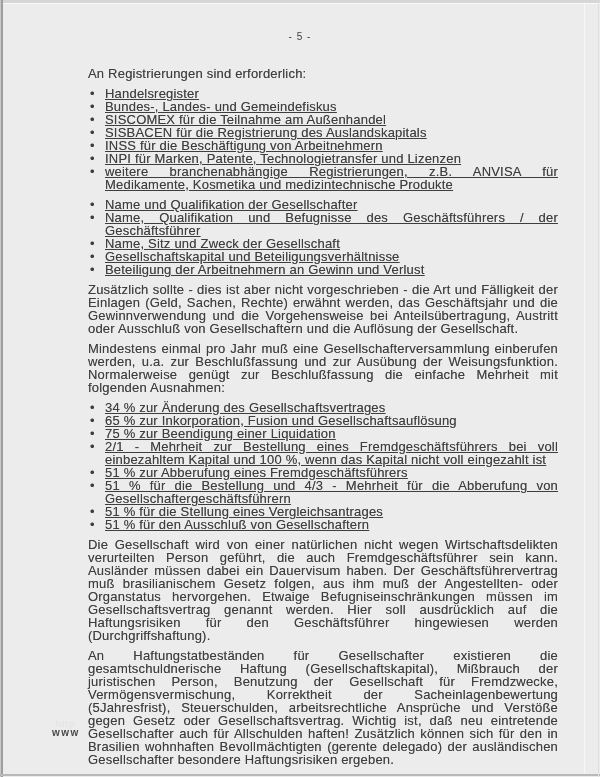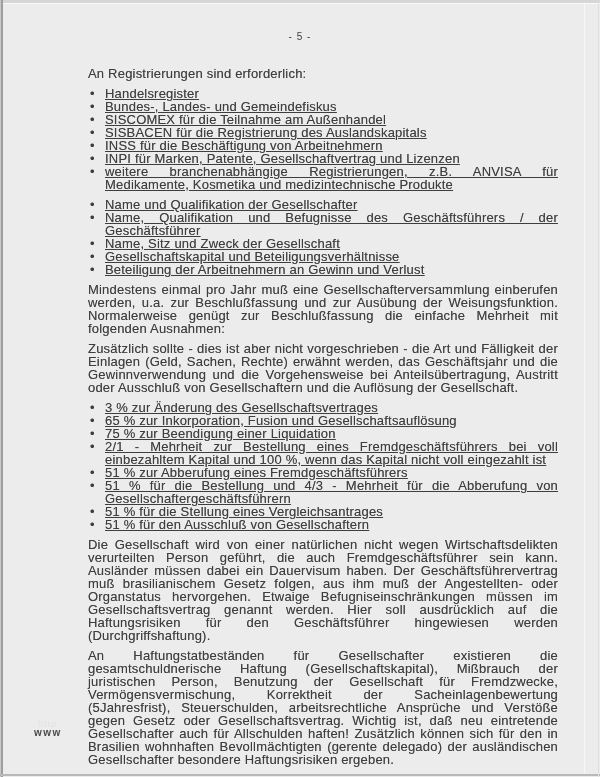--- a/index.html
+++ b/index.html
@@ -32,21 +32,21 @@
     text-shadow: 0 0 0.4px rgba(62,62,62,0.55);
     margin-left: 23px;
   }
   .para { margin: 0 0 7px 0; }
   .para .italic { }
   .bullets { margin: 0 0 7px 0; }
   .bullet-item { display: flex; }
   .bullet-item .dot { flex: 0 0 15px; width: 15px; text-align: left; padding-left: 2px; }
   .bullet-item .bt { flex: 1; display: block; text-align: justify; text-decoration: underline; }
 
-  .watermark { position: absolute; left: 34px; top: 719px; }
+  .watermark { position: absolute; left: 52px; top: 719px; }
   .wm-http { font-size: 9px; color: #e2e2e2; letter-spacing: 1px; margin-left: 4px; }
   .wm-www  { font-size: 10px; color: #4a4a4a; letter-spacing: 1.5px; font-weight: bold; margin-top: -2px; }
 </style>
 </head>
 <body>
 
 <div class="edge-top"></div>
 <div class="edge-left2"></div>
 <div class="edge-left"></div>
 <div class="edge-bottom"></div>
@@ -73,21 +73,21 @@
       <div class="bullet-item">
         <span class="dot">•</span>
         <span class="bt">SISBACEN für die Registrierung des Auslandskapitals</span>
       </div>
       <div class="bullet-item">
         <span class="dot">•</span>
         <span class="bt">INSS für die Beschäftigung von Arbeitnehmern</span>
       </div>
       <div class="bullet-item">
         <span class="dot">•</span>
-        <span class="bt">INPI für Marken, Patente, Gesellschaftvertrag und Lizenzen</span>
+        <span class="bt">INPI für Marken, Patente, Technologietransfer und Lizenzen</span>
       </div>
       <div class="bullet-item">
         <span class="dot">•</span>
         <span class="bt">weitere branchenabhängige Registrierungen, z.B. ANVISA für Medikamente, Kosmetika und medizintechnische Produkte</span>
       </div>
     </div>
     <div class="bullets">
       <div class="bullet-item">
         <span class="dot">•</span>
         <span class="bt">Name und Qualifikation der Gesellschafter</span>
@@ -102,26 +102,26 @@
       </div>
       <div class="bullet-item">
         <span class="dot">•</span>
         <span class="bt">Gesellschaftskapital und Beteiligungsverhältnisse</span>
       </div>
       <div class="bullet-item">
         <span class="dot">•</span>
         <span class="bt">Beteiligung der Arbeitnehmern an Gewinn und Verlust</span>
       </div>
     </div>
+    <div class="para"><span>Zusätzlich sollte - dies ist aber nicht vorgeschrieben - die Art und Fälligkeit der Einlagen (Geld, Sachen, Rechte) erwähnt werden, das Geschäftsjahr und die Gewinnverwendung und die Vorgehensweise bei Anteilsübertragung, Austritt oder Ausschluß von Gesellschaftern und die Auflösung der Gesellschaft.</span></div>
     <div class="para"><span>Mindestens einmal pro Jahr muß eine Gesellschafterversammlung einberufen werden, u.a. zur Beschlußfassung und zur Ausübung der Weisungsfunktion. Normalerweise genügt zur Beschlußfassung die einfache Mehrheit mit folgenden Ausnahmen:</span></div>
-    <div class="para"><span>Zusätzlich sollte - dies ist aber nicht vorgeschrieben - die Art und Fälligkeit der Einlagen (Geld, Sachen, Rechte) erwähnt werden, das Geschäftsjahr und die Gewinnverwendung und die Vorgehensweise bei Anteilsübertragung, Austritt oder Ausschluß von Gesellschaftern und die Auflösung der Gesellschaft.</span></div>
     <div class="bullets">
       <div class="bullet-item">
         <span class="dot">•</span>
-        <span class="bt">3 % zur Änderung des Gesellschaftsvertrages</span>
+        <span class="bt">34 % zur Änderung des Gesellschaftsvertrages</span>
       </div>
       <div class="bullet-item">
         <span class="dot">•</span>
         <span class="bt">65 % zur Inkorporation, Fusion und Gesellschaftsauflösung</span>
       </div>
       <div class="bullet-item">
         <span class="dot">•</span>
         <span class="bt">75 % zur Beendigung einer Liquidation</span>
       </div>
       <div class="bullet-item">

